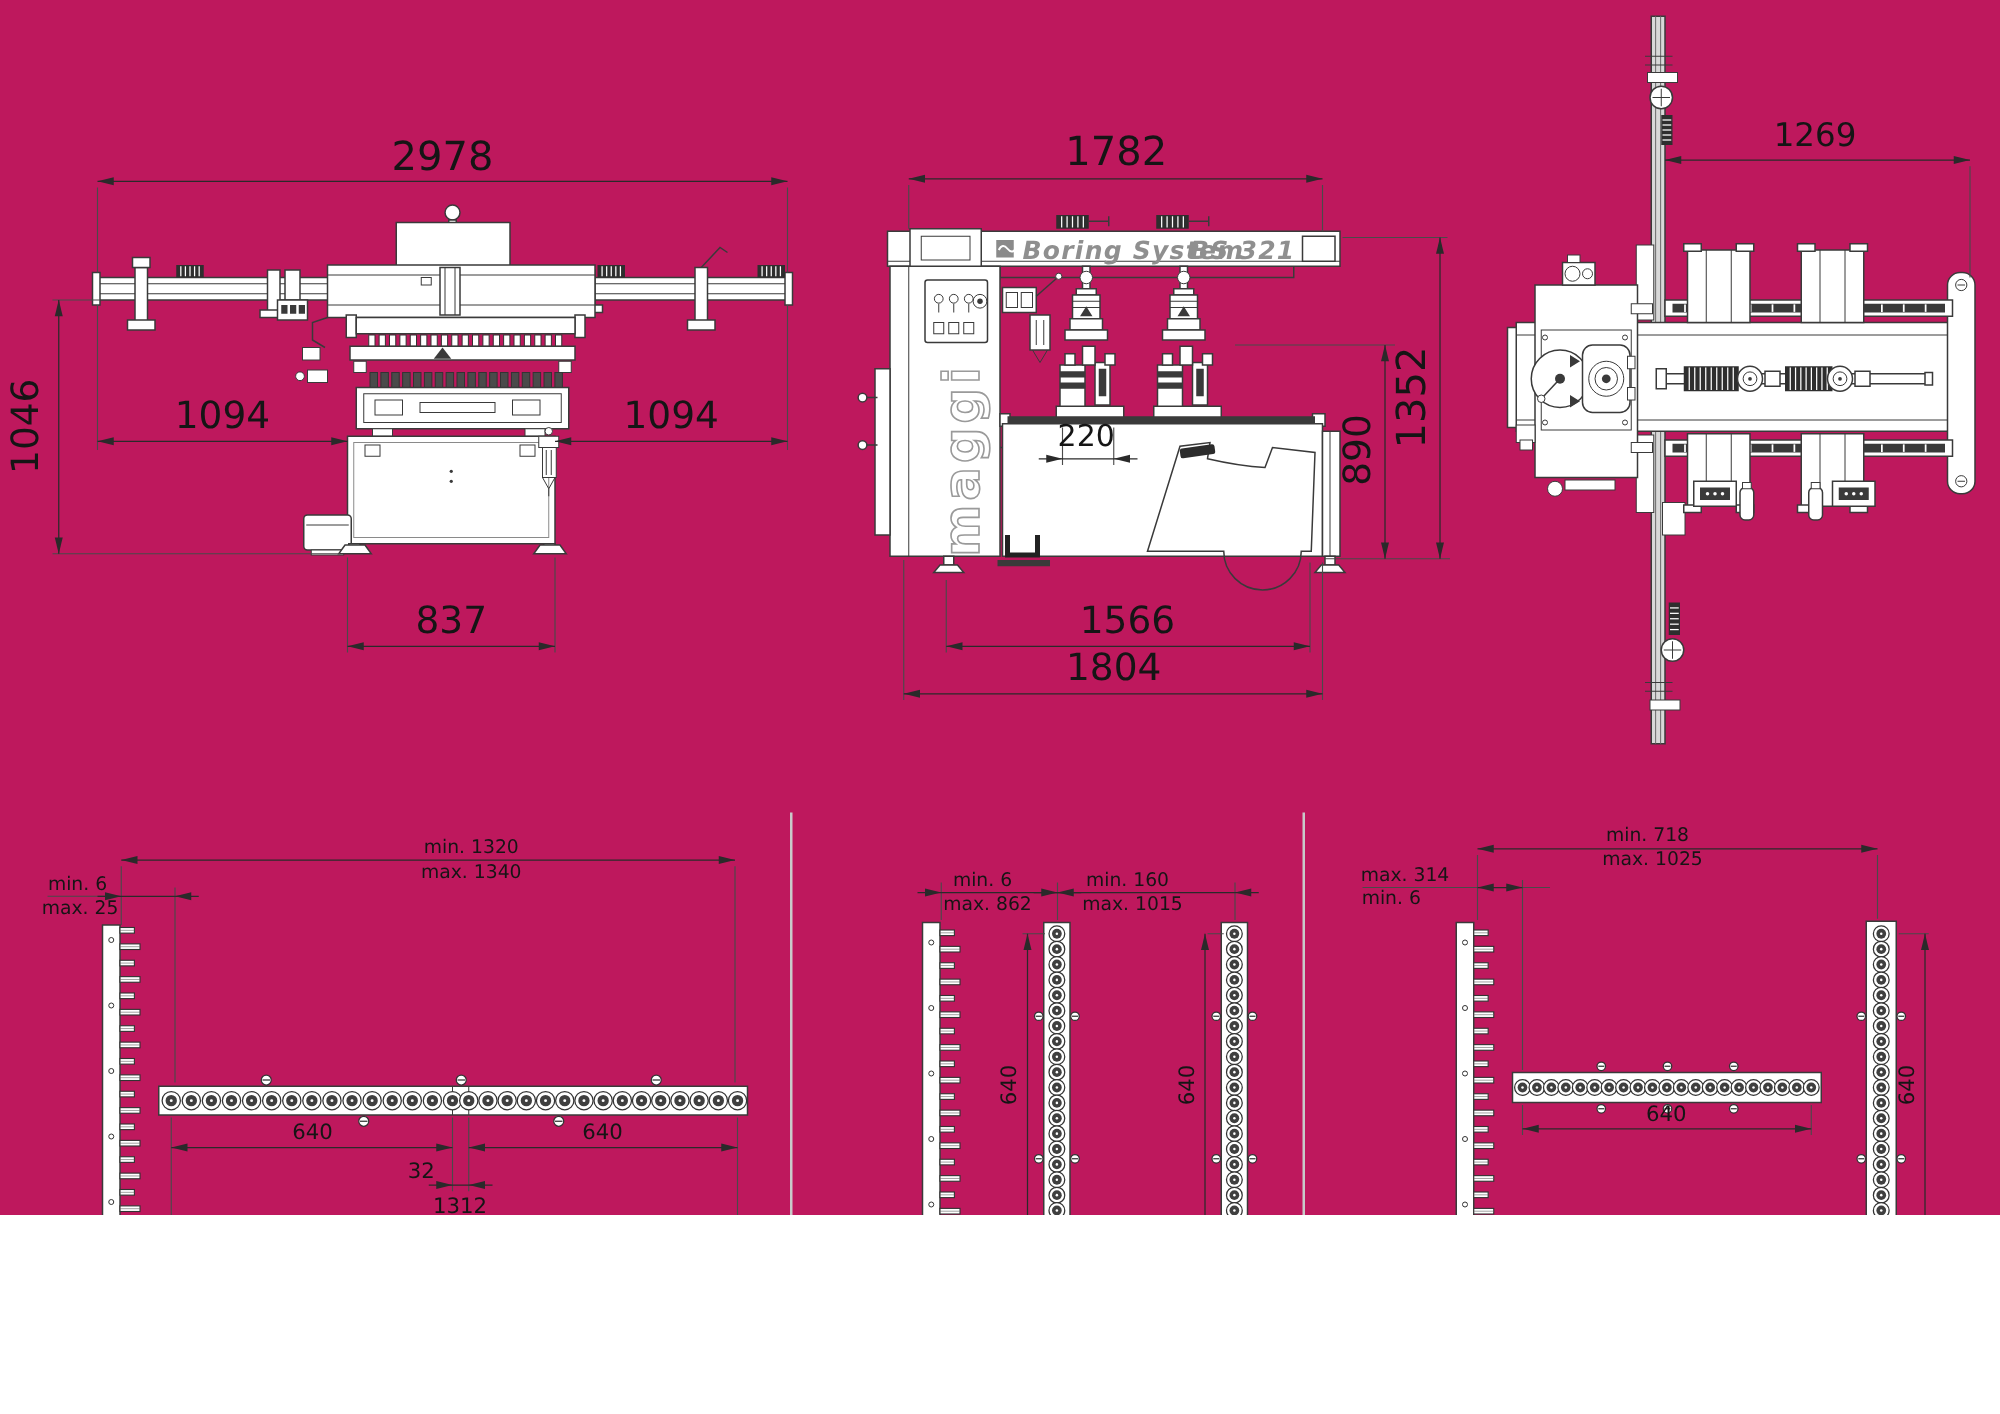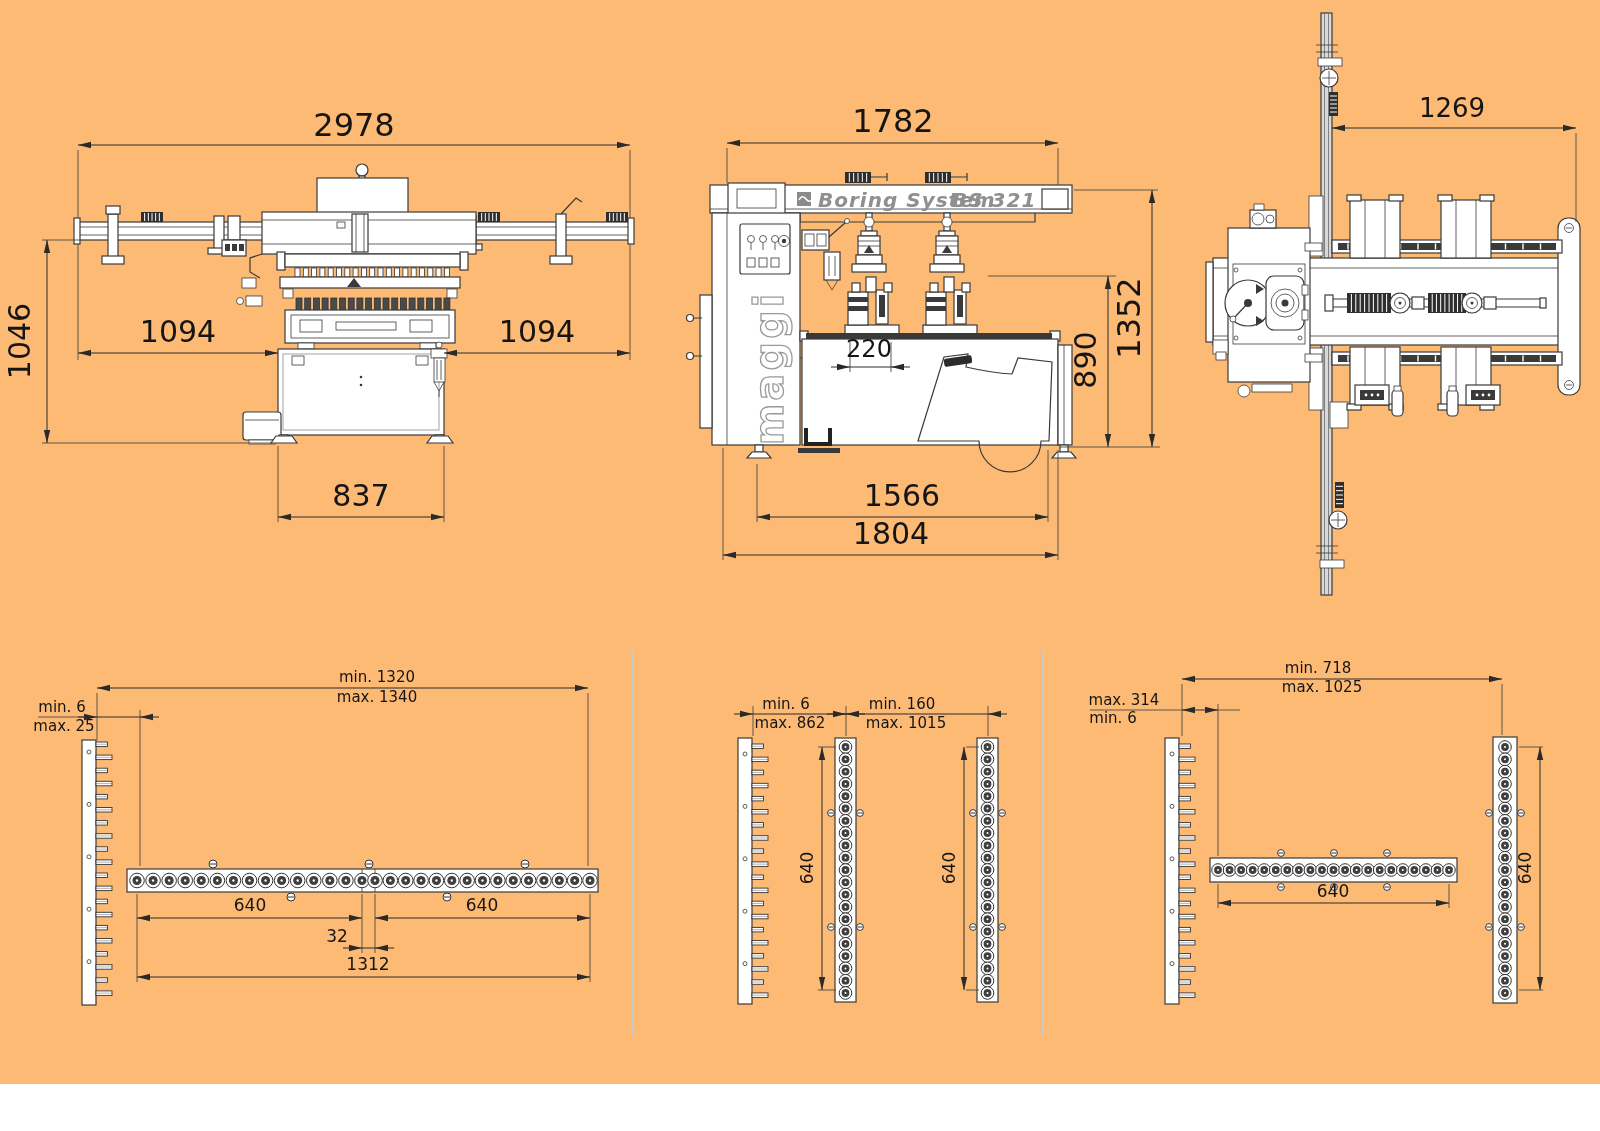--- a/index.html
+++ b/index.html
@@ -1,16 +1,16 @@
 <!DOCTYPE html>
 <html><head>
 <meta charset="utf-8">
 <style>
   html,body{margin:0;padding:0;background:#ffffff;}
-  .stage{width:1600px;height:1084px;position:relative;background:#fdba74;overflow:hidden;}
+  .stage{width:1600px;height:972px;position:relative;background:#be185d;overflow:hidden;}
   svg{display:block;}
   .ln{stroke:#3a3a3a;stroke-width:1.2;fill:none;}
   .lnth{stroke:#3a3a3a;stroke-width:0.8;fill:none;}
   .fw{fill:#ffffff;stroke:#3a3a3a;stroke-width:1.2;}
   .fwth{fill:#ffffff;stroke:#3a3a3a;stroke-width:0.8;}
   .fd{fill:#3a3a3a;stroke:none;}
   .ext{stroke:#4a4a4a;stroke-width:0.9;fill:none;}
   .dimtxt{font-family:"DejaVu Sans","Liberation Sans",sans-serif;fill:#151515;}
   .t32{font-size:32px;} .t30{font-size:30px;} .t26{font-size:26px;}
   .t24{font-size:24px;} .t17{font-size:17px;} .t15{font-size:15px;}

